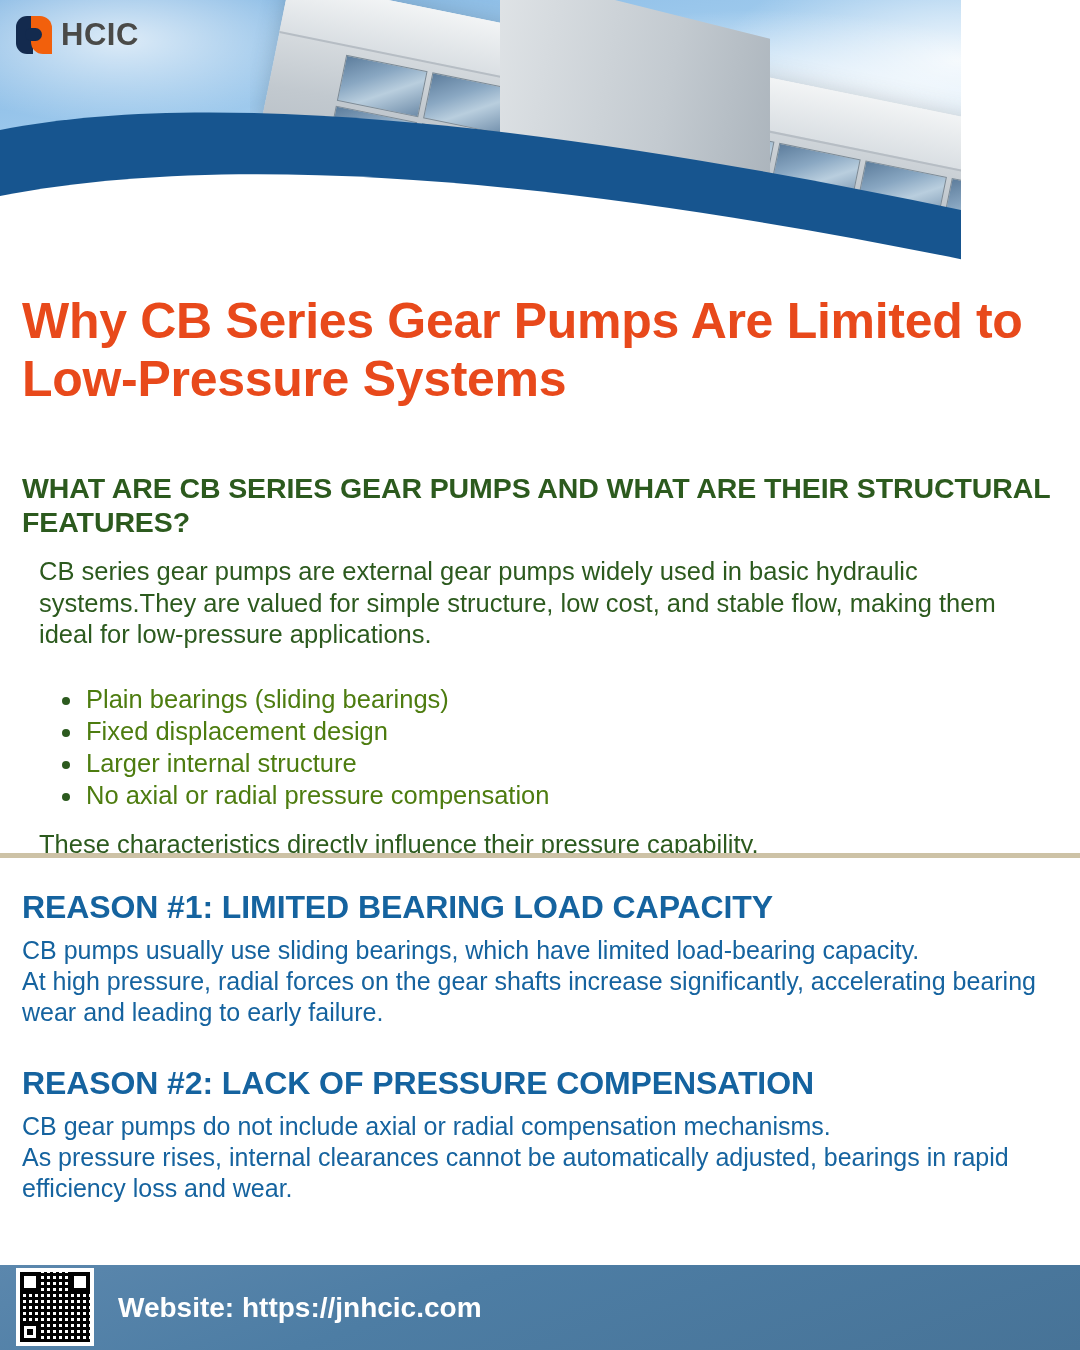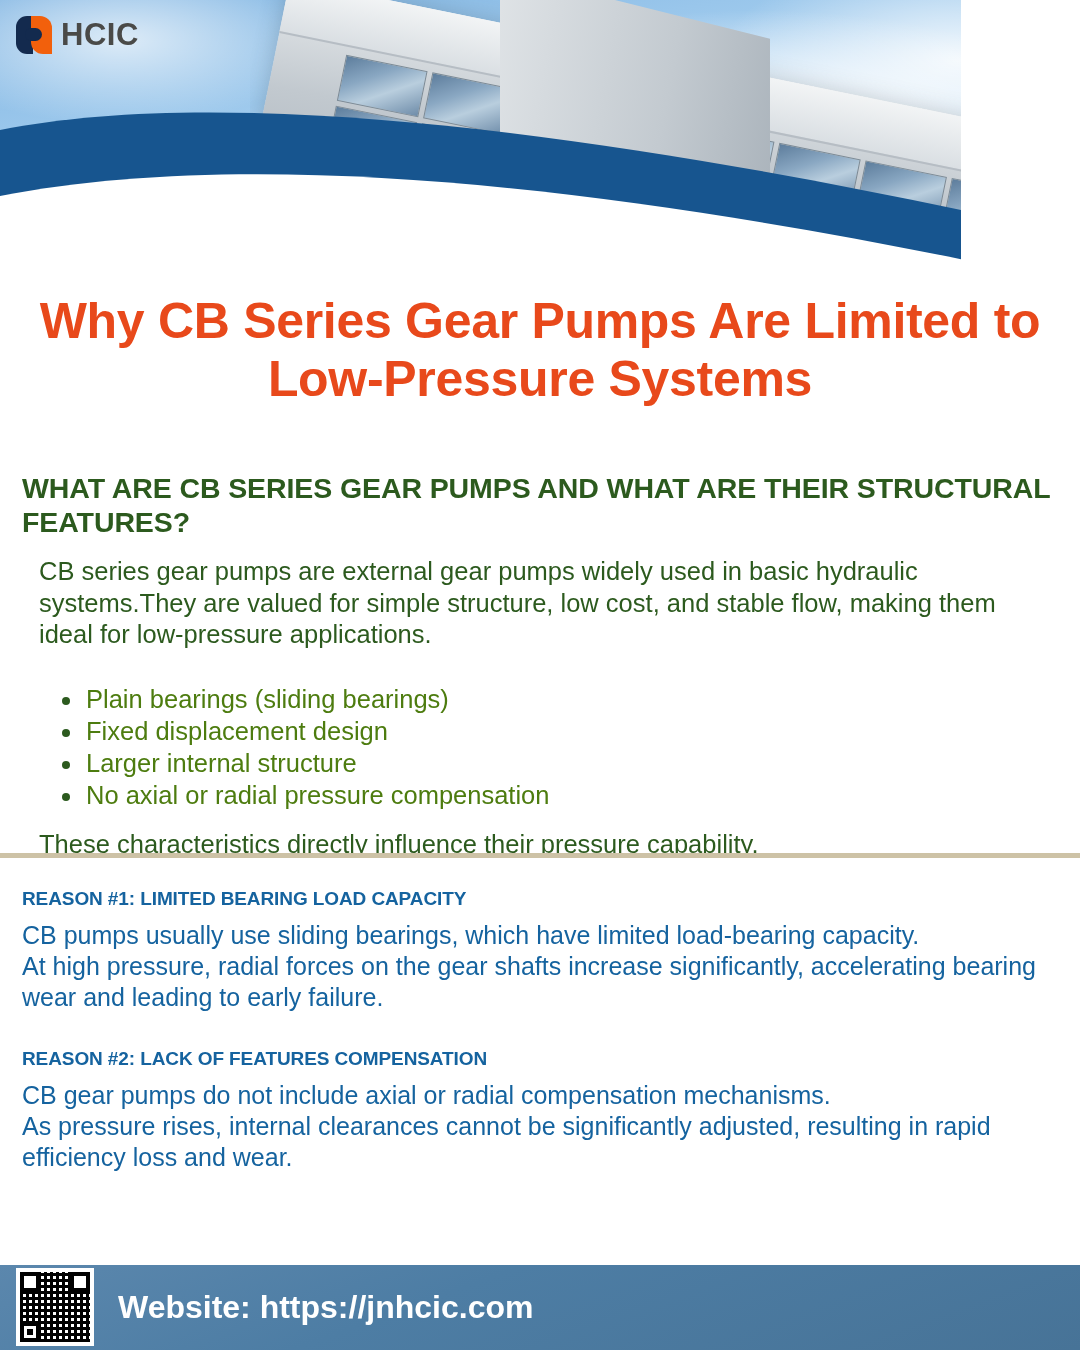--- a/index.html
+++ b/index.html
@@ -73,21 +73,21 @@
   .logo{position:absolute;left:16px;top:16px;display:flex;align-items:center;gap:9px;z-index:6;}
   .logo .lm{position:relative;width:36px;height:38px;}
   .logo .lm .a{position:absolute;left:0;top:0;width:17px;height:38px;background:#132a4e;border-radius:11px 0 0 11px;}
   .logo .lm .b{position:absolute;left:15px;top:0;width:21px;height:38px;background:#f2600c;border-radius:0 12px 0 12px;}
   .logo .lm .c{position:absolute;left:9px;top:12px;width:17px;height:13px;background:#132a4e;border-radius:7px;}
   .logo .lt{font-size:31px;font-weight:bold;color:#4a4a48;letter-spacing:.5px;}
 
   
   .title{
     position:absolute;left:22px;top:292px;width:1036px;
-    text-align:center;color:#e8491b;
+    text-align:left;color:#e8491b;
     font-size:50px;font-weight:bold;line-height:1.16;
     font-family:"Liberation Sans",sans-serif;
     letter-spacing:-.3px;
   }
 
   
   .sec-green{position:absolute;left:22px;top:472px;width:1038px;color:#2c5a1e;}
   h2.hg{
     margin:0 0 2px 0;font-size:28.5px;font-weight:bold;line-height:1.18;
     letter-spacing:-.1px;color:#2c5a1e;
@@ -101,21 +101,21 @@
   }
   ul.bl li::before{
     content:"";position:absolute;left:40px;top:13px;width:8px;height:8px;border-radius:50%;
     background:#2c5a1e;
   }
 
   .divider{position:absolute;left:0;top:853px;width:1080px;height:5px;background:#cdc2a6;}
 
   .sec-blue{position:absolute;left:22px;top:888px;width:1038px;color:#15639f;}
   h2.hb{
-    margin:0 0 9px 0;font-size:19px;font-weight:bold;line-height:1.2;
+    margin:0 0 9px 0;font-size:32px;font-weight:bold;line-height:1.2;
     letter-spacing:-.1px;color:#15639f;
   }
   p.pb{margin:0;font-size:25px;line-height:1.235;color:#15639f;}
   .gap2{height:36px;}
 
   
   .footer{
     position:absolute;left:0;top:1265px;width:1080px;height:85px;
     background:linear-gradient(160deg,#5b87ad 0%,#4d7da4 40%,#477397 100%);
     display:flex;align-items:center;
@@ -133,21 +133,21 @@
   }
   .qr-inner::before,.qr-inner::after,.qr-eye3{
     content:"";position:absolute;width:20px;height:20px;background:#fff;
     border:4px solid #000;box-sizing:border-box;
   }
   .qr-inner::before{left:0;top:0;}
   .qr-inner::after{right:0;top:0;}
   .qr-eye3{left:0;bottom:0;}
   .qr-eye3::after{content:"";position:absolute;left:3px;top:3px;right:3px;bottom:3px;background:#000;}
   .web{
-    margin-left:118px;color:#ffffff;font-size:32px;font-weight:bold;letter-spacing:0px;
+    margin-left:118px;color:#ffffff;font-size:28px;font-weight:bold;letter-spacing:0px;
   }
 </style>
 </head>
 <body>
 
 <div class="hero">
   <div class="hero-sky"></div>
 
   <div class="bld-wrap">
     <div class="bld">
@@ -222,23 +222,23 @@
   <p class="pg">These characteristics directly influence their pressure capability.</p>
 </div>
 
 <div class="divider"></div>
 
 <div class="sec-blue">
   <h2 class="hb">REASON #1: LIMITED BEARING LOAD CAPACITY</h2>
   <p class="pb" style="white-space:pre-line">CB pumps usually use sliding bearings, which have limited load-bearing capacity.
 At high pressure, radial forces on the gear shafts increase significantly, accelerating bearing wear and leading to early failure.</p>
   <div class="gap2"></div>
-  <h2 class="hb">REASON #2: LACK OF FEATURES COMPENSATION</h2>
+  <h2 class="hb">REASON #2: LACK OF PRESSURE COMPENSATION</h2>
   <p class="pb" style="white-space:pre-line">CB gear pumps do not include axial or radial compensation mechanisms.
- As pressure rises, internal clearances cannot be significantly adjusted, resulting in rapid efficiency loss and wear.</p>
+ As pressure rises, internal clearances cannot be automatically adjusted, bearings in rapid efficiency loss and wear.</p>
 </div>
 
 <div class="footer">
   <span class="web">Website: https://jnhcic.com</span>
 </div>
 <div class="qr">
   <div class="qr-inner">
       <span class="qr-eye3"></span>
     </div>
 </div>

